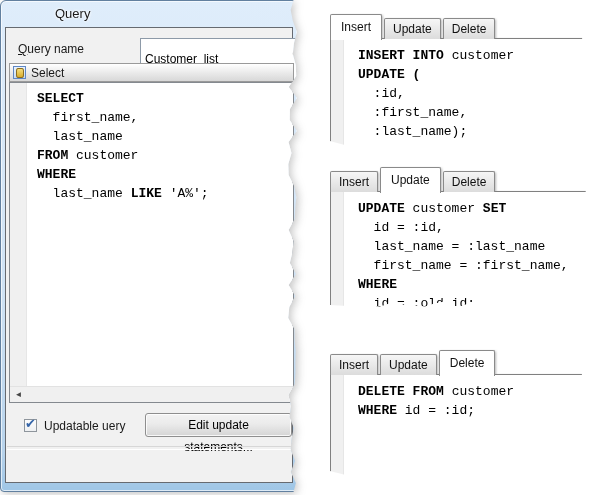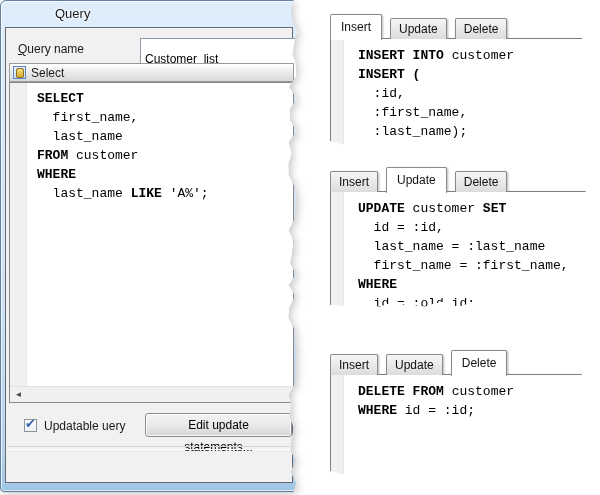--- a/index.html
+++ b/index.html
@@ -99,21 +99,21 @@
   .footer-sep{position:absolute;left:1px;right:0;top:418px;height:2px;
     border-top:1px solid #d7d7d7;border-bottom:1px solid #ffffff;}
 
   
   .sql-panel{position:absolute;width:258px;}
   .tabbar{display:flex;align-items:flex-end;height:26px;position:relative;z-index:2;}
   .tab{
     height:21px;line-height:20px;padding:0 8px;font-size:12px;
     background:linear-gradient(180deg,var(--tab-inactive-top),var(--tab-inactive-bottom));
     border:1px solid var(--tab-border);border-bottom:none;border-radius:2px 2px 0 0;
-    margin-right:8px;box-sizing:border-box;color:#111;
+    margin-right:2px;box-sizing:border-box;color:#111;
   }
   .tab.active{
     height:26px;line-height:24px;background:var(--tab-active-bg);
     margin-bottom:-1px;padding:0 10px;position:relative;z-index:3;
   }
   .panel-content{
     position:absolute;left:0;right:0;top:25px;bottom:0;background:var(--editor-bg);
     border:1px solid #808080;box-sizing:border-box;z-index:1;
   }
   .panel-content .gutter2{position:absolute;left:0;top:0;bottom:0;width:12px;background:var(--gutter-bg);border-right:1px solid #e6e6e6;}
@@ -175,21 +175,21 @@
 <div class="sql-panel panel-shadow" id="panel-insert" style="clip-path: polygon(0px 0px, 254.7px 0px, 253.3px 10px, 252.6px 21px, 251.4px 32px, 254.3px 43px, 256px 54px, 248.6px 65px, 256.2px 76px, 254.2px 87px, 252.5px 98px, 254.3px 109px, 254.8px 120px, 248px 129.4px, 239px 129.2px, 230px 125.2px, 221px 126.6px, 212px 131.1px, 203px 129.5px, 194px 127.1px, 185px 127.3px, 176px 128.1px, 167px 130.5px, 158px 127.3px, 149px 127.2px, 140px 126.4px, 131px 129.6px, 122px 128.4px, 113px 125.1px, 104px 125.2px, 95px 131.2px, 86px 128.7px, 77px 127.6px, 68px 125.2px, 59px 127.8px, 50px 130px, 41px 127.3px, 32px 125.4px, 23px 125.9px, 14px 131.8px, 0px 128px);">
   <div class="tabbar">
     <div class="tab active">Insert</div>
     <div class="tab">Update</div>
     <div class="tab">Delete</div>
   </div>
   <div class="panel-content">
     <div class="gutter2"></div>
     <div class="code-pane2">
         <div class="code-line"><span class="kw">INSERT INTO </span><span>customer</span></div>
-        <div class="code-line"><span class="kw">INSERT (</span></div>
+        <div class="code-line"><span class="kw">UPDATE (</span></div>
         <div class="code-line"><span>  :id,</span></div>
         <div class="code-line"><span>  :first_name,</span></div>
         <div class="code-line"><span>  :last_name);</span></div>
       </div>
   </div>
 </div>
 
 <div class="sql-panel panel-shadow" id="panel-update" style="clip-path: polygon(0px 0px, 251.6px 0px, 250.6px 10px, 255.5px 21px, 256px 32px, 251.1px 43px, 249.7px 54px, 248.6px 65px, 249.6px 76px, 250px 87px, 254.9px 98px, 249px 109px, 254.4px 120px, 255.7px 131px, 248px 141.1px, 239px 141.7px, 230px 138.3px, 221px 139px, 212px 142.4px, 203px 141.5px, 194px 139.4px, 185px 135.8px, 176px 138.7px, 167px 141.7px, 158px 137.7px, 149px 134.8px, 140px 137.1px, 131px 139.9px, 122px 140px, 113px 135.7px, 104px 137.4px, 95px 140.5px, 86px 139.4px, 77px 140px, 68px 136.2px, 59px 137.5px, 50px 140.4px, 41px 139.6px, 32px 138.4px, 23px 136.8px, 14px 139.8px, 0px 139px);">
   <div class="tabbar">
     <div class="tab">Insert</div>

